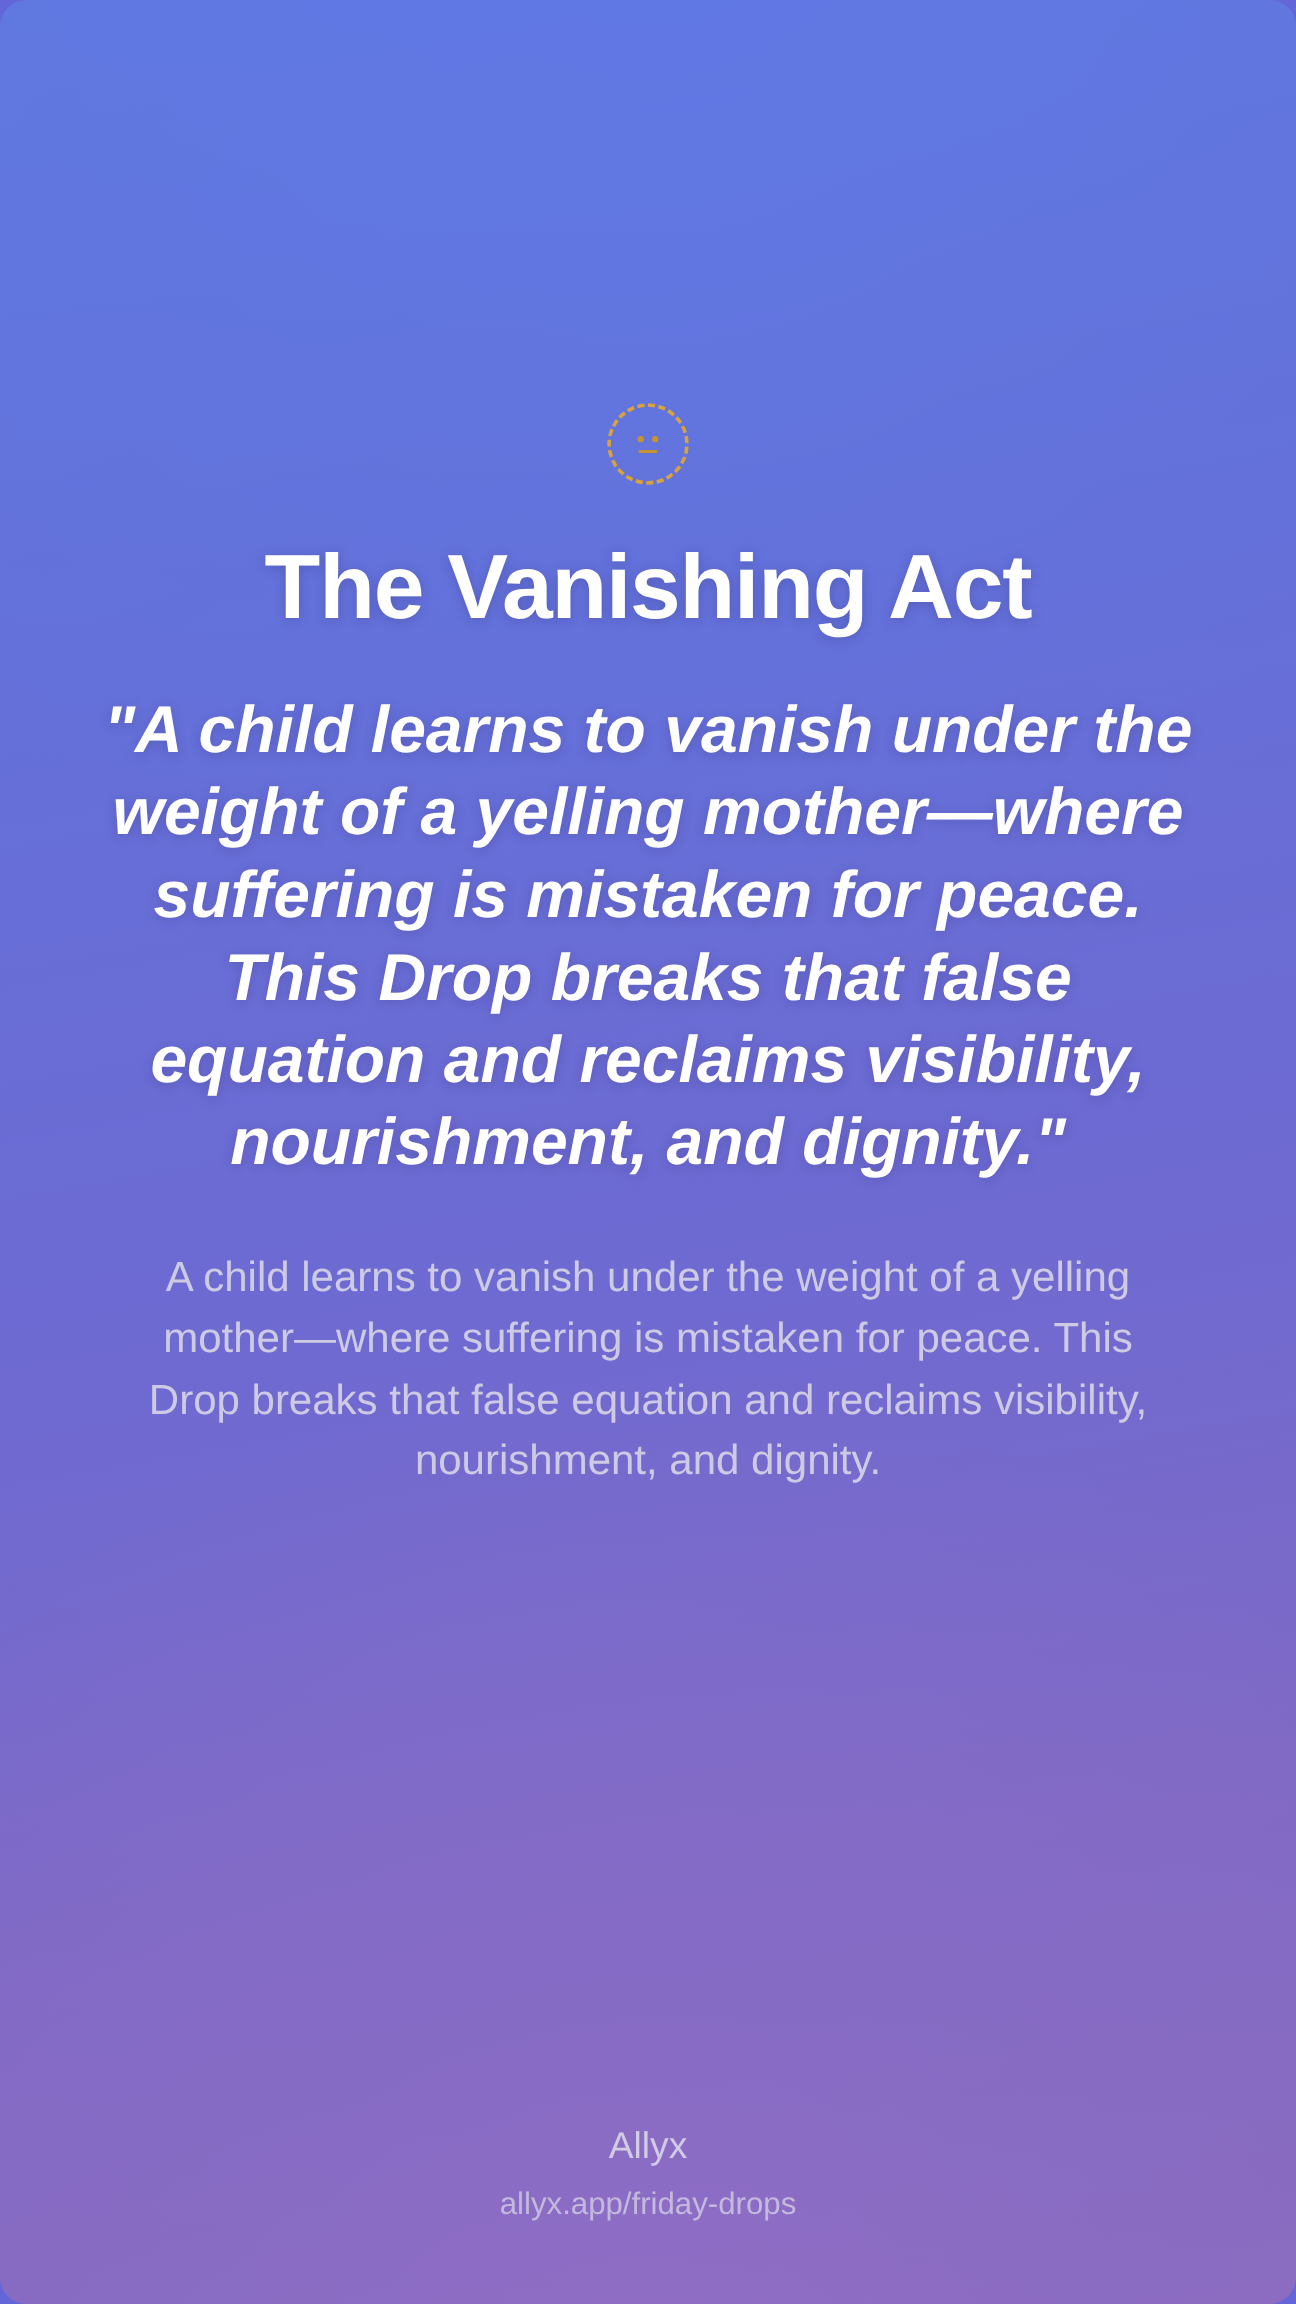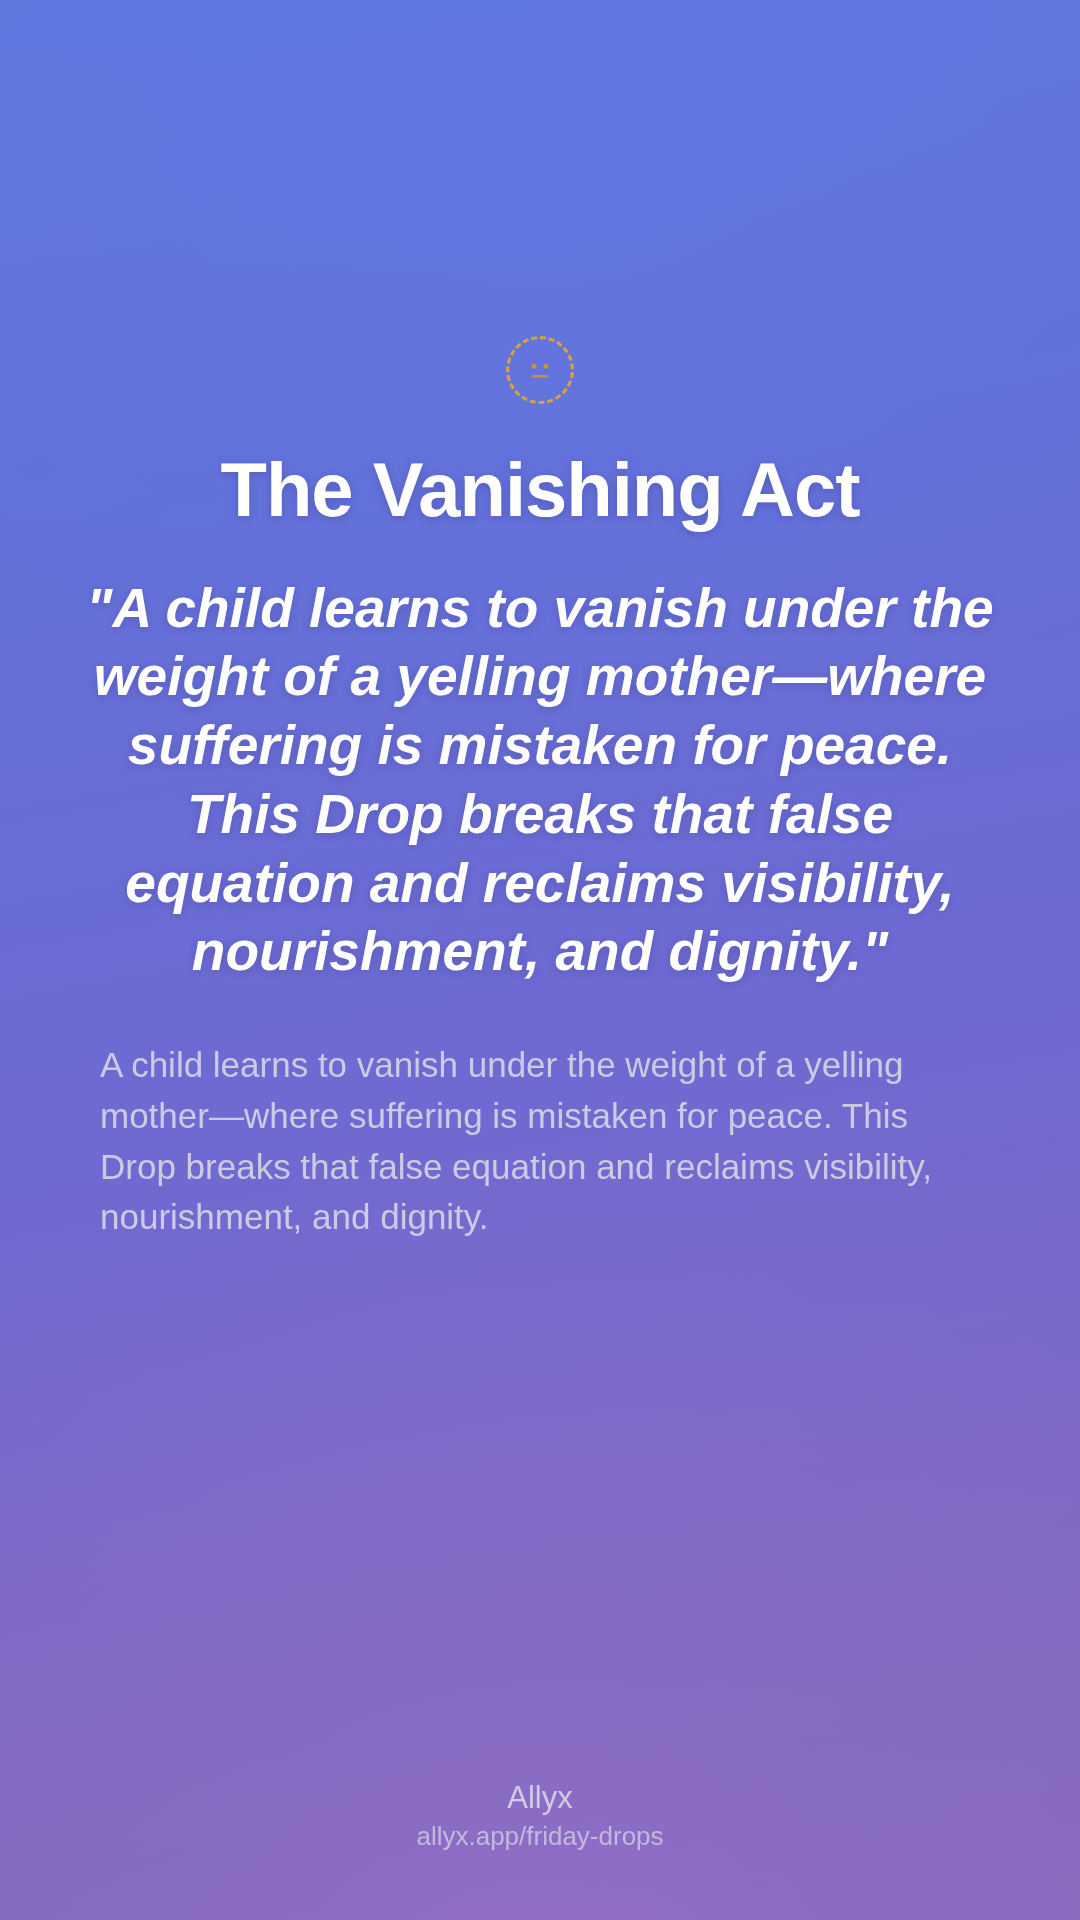--- a/index.html
+++ b/index.html
@@ -18,20 +18,21 @@
     width: 1080px;
     height: 1920px;
     box-sizing: border-box;
     background:
       radial-gradient(ellipse 120% 80% at 50% 115%, rgba(150,110,200,0.85) 0%, rgba(140,110,200,0.45) 35%, rgba(120,110,205,0.0) 70%),
       radial-gradient(ellipse 110% 70% at 50% -10%, rgba(96,120,230,0.95) 0%, rgba(96,118,225,0.35) 45%, rgba(100,110,215,0.0) 75%),
       linear-gradient(170deg, #5f79e0 0%, #6570d9 28%, #6e6ad2 55%, #8069c4 80%, #8a6bbd 100%);
     display: flex;
     flex-direction: column;
     align-items: center;
+    border-radius: 22px;
   }
   .content {
     width: 1080px;
     padding: 0 72px;
     box-sizing: border-box;
     display: flex;
     flex-direction: column;
     align-items: center;
     margin-top: 336px;
   }
@@ -64,21 +65,21 @@
     color: #ffffff;
     text-align: center;
     line-height: 1.25;
     margin: 0 0 54px 0;
     max-width: 920px;
     text-shadow: 0 2px 10px rgba(40,30,90,0.22);
   }
   .body-text {
     font-size: 35px;
     color: #d6d3e6;
-    text-align: left;
+    text-align: center;
     line-height: 1.45;
     margin: 0;
     max-width: 880px;
     opacity: 0.92;
   }
   .footer {
     position: absolute;
     left: 0;
     right: 0;
     bottom: 66px;
@@ -91,21 +92,21 @@
     font-size: 31px;
     color: #d9d6e8;
     line-height: 1.3;
     opacity: 0.9;
   }
   .url {
     font-size: 26px;
     color: #cfcbe2;
     line-height: 1.3;
     opacity: 0.82;
-    margin-top: 2px;
+    margin-top: 12px;
   }
 </style>
 </head>
 <body>
 
 <div class="card">
 
   <div class="content">
 
     <div class="emoji-badge">

